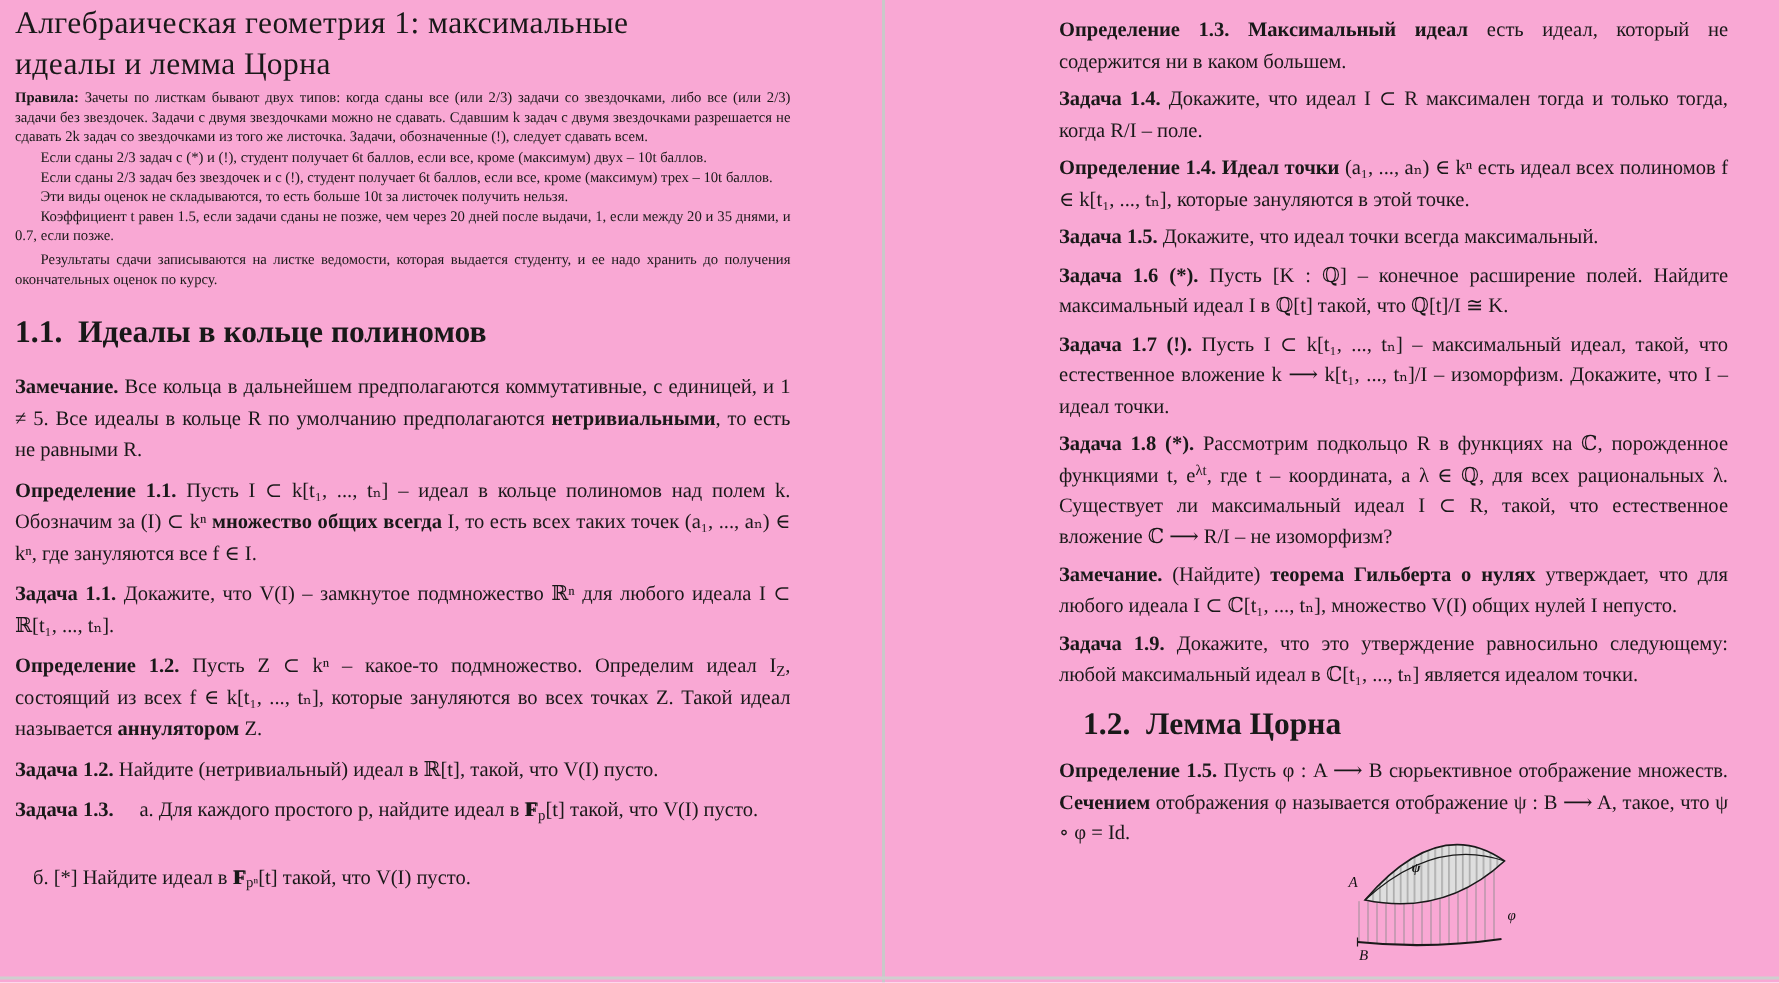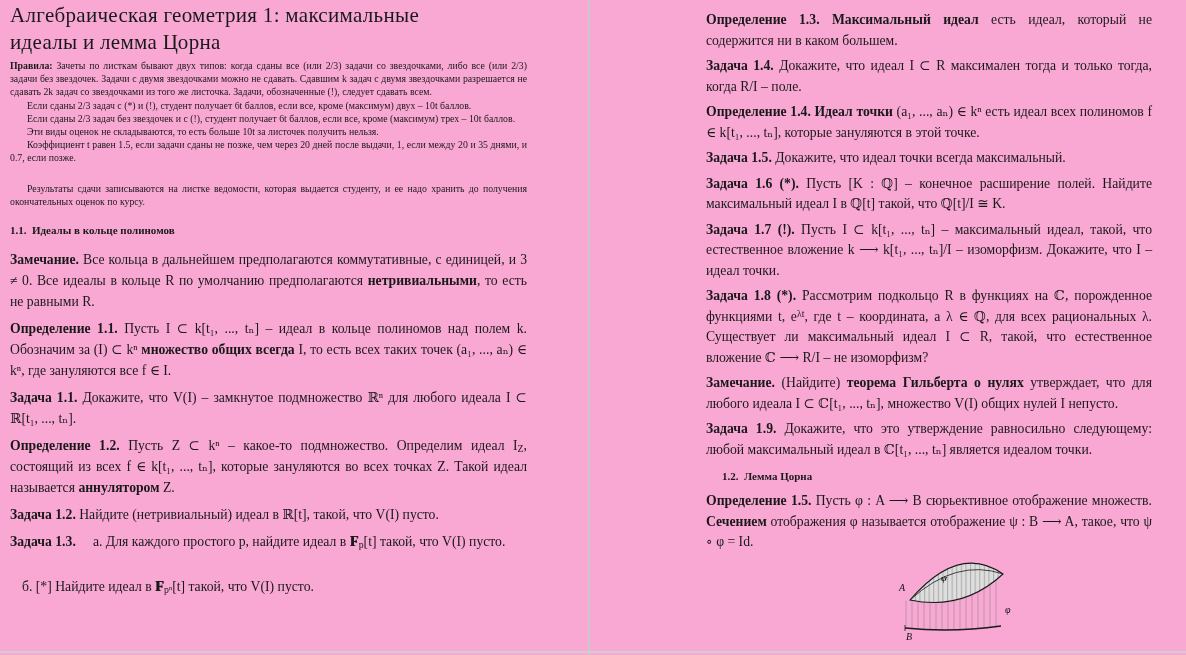--- a/index.html
+++ b/index.html
@@ -11,23 +11,23 @@
   .col-right { position:absolute; left:706px; top:0;   width:446px; padding-top:10px; position:absolute; }
   .divider-v { position:absolute; left:588px; top:0; width:2px; height:655px; background:#c9c9c9; }
   .line-bottom { position:absolute; left:0; top:651px; width:1186px; height:2px; background:#cfcfcf; }
 
   .doc-title { font-weight:normal; font-size:21px; line-height:27px; letter-spacing:.3px; margin:0 0 3px 0; }
   .doc-title span { display:block; }
 
   .rules { margin:0; }
   .rules p { font-size:9.8px; line-height:13.2px; text-align:justify; }
   .rules p.ind { text-indent:17px; }
-  .rules p.res { margin-top:17px; }
+  .rules p.res { margin-top:2px; }
 
-  .section-heading { font-size:11px; font-weight:bold; margin:16px 0 13px 0; white-space:pre-wrap; }
+  .section-heading { font-size:21px; font-weight:bold; margin:16px 0 13px 0; white-space:pre-wrap; }
   .col-right .section-heading { margin:10px 0 9px 16px; }
 
   .para { font-size:13.7px; line-height:21px; text-align:justify; margin:0 0 6px 0; }
   .col-right .para { line-height:20.5px; margin-bottom:5px; }
 
   .hang { padding-left:25px; text-indent:-25px; }
   .item-b { margin-left:12px;margin-top:24px; }
 
   .seg-b { font-weight:bold; }
   .seg-bb { font-weight:bold; letter-spacing:.6px; text-shadow:.9px 0 currentColor; }
@@ -52,21 +52,21 @@
       <p><span class="seg-b">Правила:</span><span class="seg-r"> Зачеты по листкам бывают двух типов: когда сданы все (или 2/3) задачи со звездочками, либо все (или 2/3) задачи без звездочек. Задачи с двумя звездочками можно не сдавать. Сдавшим k задач с двумя звездочками разрешается не сдавать 2k задач со звездочками из того же листочка. Задачи, обозначенные (!), следует сдавать всем.</span></p>
       <p class="ind"><span class="seg-r">Если сданы 2/3 задач с (*) и (!), студент получает 6t баллов, если все, кроме (максимум) двух – 10t баллов.</span></p>
       <p class="ind"><span class="seg-r">Если сданы 2/3 задач без звездочек и с (!), студент получает 6t баллов, если все, кроме (максимум) трех – 10t баллов.</span></p>
       <p class="ind"><span class="seg-r">Эти виды оценок не складываются, то есть больше 10t за листочек получить нельзя.</span></p>
       <p class="ind"><span class="seg-r">Коэффициент t равен 1.5, если задачи сданы не позже, чем через 20 дней после выдачи, 1, если между 20 и 35 днями, и 0.7, если позже.</span></p>
       <p class="ind res"><span class="seg-r">Результаты сдачи записываются на листке ведомости, которая выдается студенту, и ее надо хранить до получения окончательных оценок по курсу.</span></p>
     </div>
 
     <h2 class="section-heading">1.1.&nbsp; Идеалы в кольце полиномов</h2>
 
-    <p class="para"><span class="seg-b">Замечание.</span><span class="seg-r">  Все кольца в дальнейшем предполагаются коммутативные, с единицей, и 3 ≠ 0. Все идеалы в кольце R по умолчанию предполагаются </span><span class="seg-b">нетривиальными</span><span class="seg-r">, то есть не равными R.</span></p>
+    <p class="para"><span class="seg-b">Замечание.</span><span class="seg-r">  Все кольца в дальнейшем предполагаются коммутативные, с единицей, и 1 ≠ 5. Все идеалы в кольце R по умолчанию предполагаются </span><span class="seg-b">нетривиальными</span><span class="seg-r">, то есть не равными R.</span></p>
     <p class="para"><span class="seg-b">Определение 1.1.</span><span class="seg-r">  Пусть I ⊂ k[t₁, ..., tₙ] – идеал в кольце полиномов над полем k. Обозначим за (I) ⊂ kⁿ </span><span class="seg-b">множество общих всегда</span><span class="seg-r"> I, то есть всех таких точек (a₁, ..., aₙ) ∈ kⁿ, где зануляются все f ∈ I.</span></p>
     <p class="para"><span class="seg-b">Задача 1.1.</span><span class="seg-r">  Докажите, что V(I) – замкнутое подмножество ℝⁿ для любого идеала I ⊂ ℝ[t₁, ..., tₙ].</span></p>
     <p class="para"><span class="seg-b">Определение 1.2.</span><span class="seg-r">  Пусть Z ⊂ kⁿ – какое-то подмножество. Определим идеал I</span><sub class="seg-sub">Z</sub><span class="seg-r">, состоящий из всех f ∈ k[t₁, ..., tₙ], которые зануляются во всех точках Z. Такой идеал называется </span><span class="seg-b">аннулятором</span><span class="seg-r"> Z.</span></p>
     <p class="para"><span class="seg-b">Задача 1.2.</span><span class="seg-r">  Найдите (нетривиальный) идеал в ℝ[t], такой, что V(I) пусто.</span></p>
     <p class="para hang"><span class="seg-b">Задача 1.3.</span><span class="seg-r">&nbsp;&nbsp;&nbsp;&nbsp;&nbsp;а. Для каждого простого p, найдите идеал в </span><span class="seg-bb">F</span><sub class="seg-sub">p</sub><span class="seg-r">[t] такой, что V(I) пусто.</span></p>
     <p class="para item-b"><span class="seg-r">б. [*] Найдите идеал в </span><span class="seg-bb">F</span><sub class="seg-sub">pⁿ</sub><span class="seg-r">[t] такой, что V(I) пусто.</span></p>
   </div>
 
   <div class="divider-v"></div>
 

